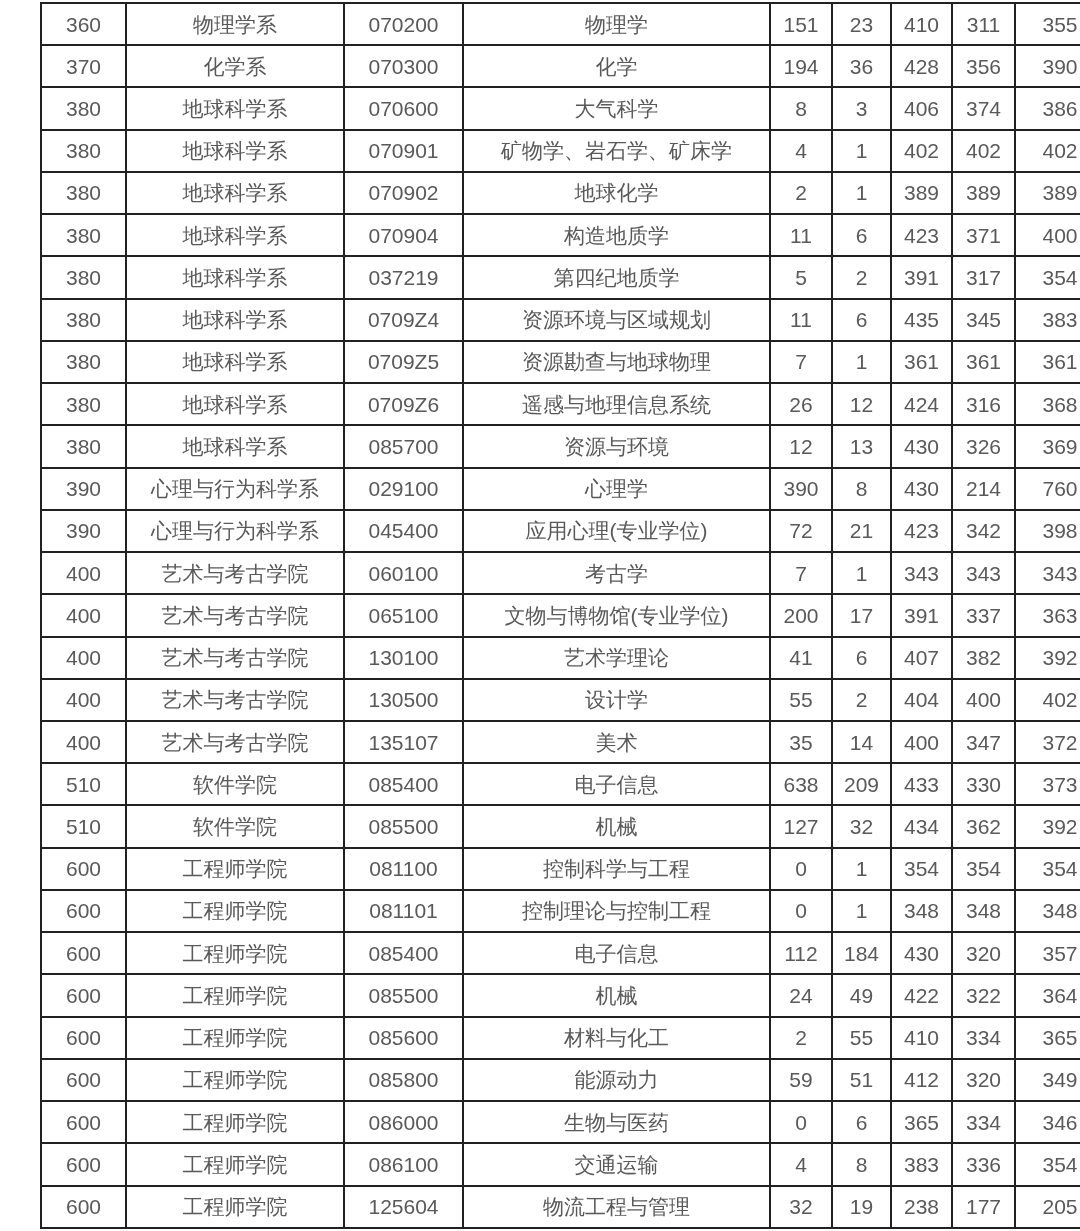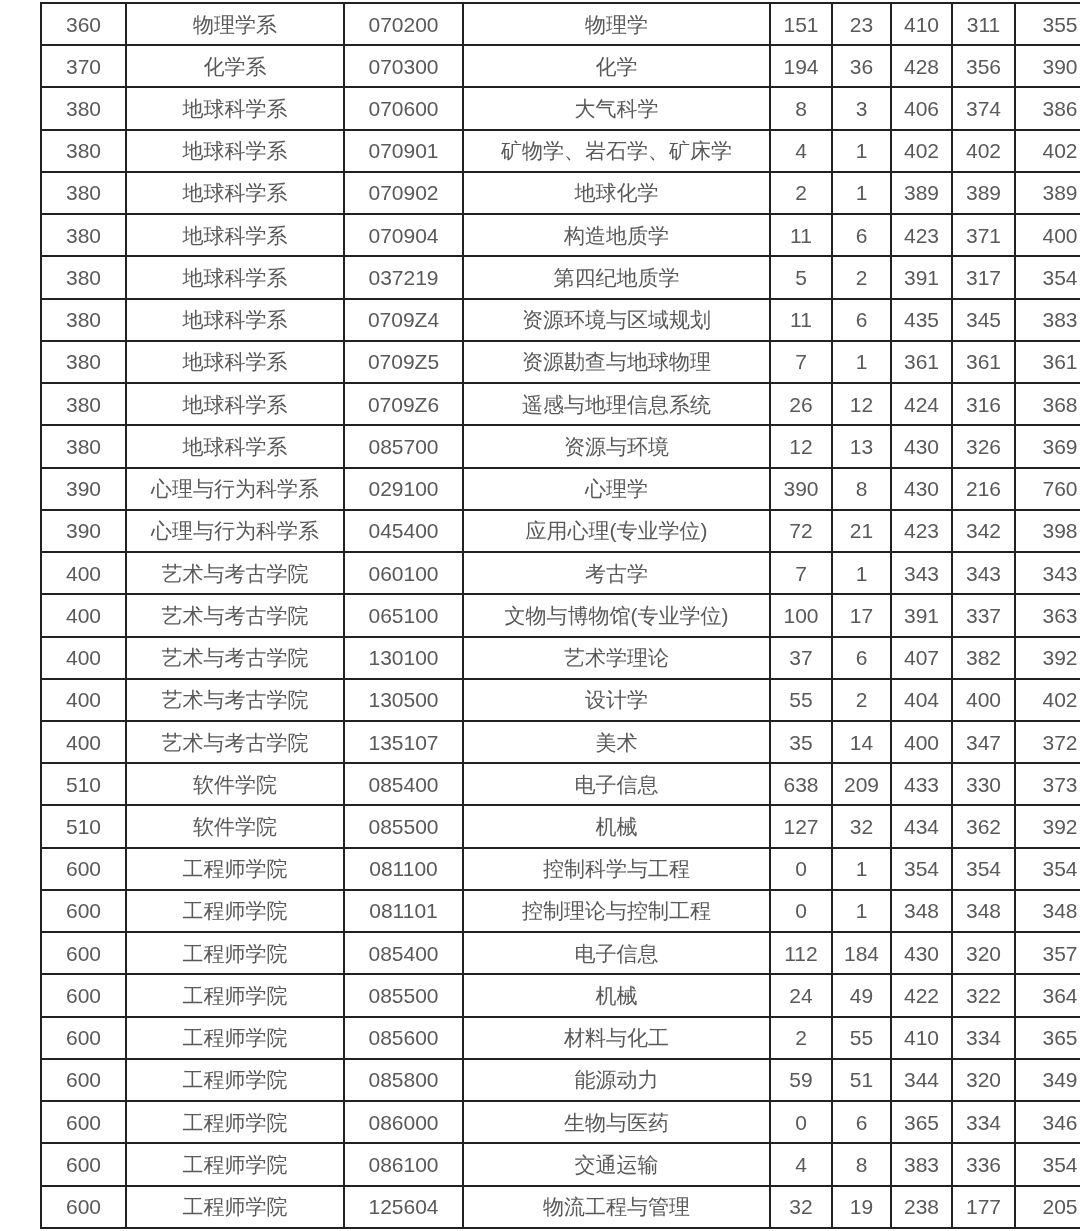--- a/index.html
+++ b/index.html
@@ -175,21 +175,21 @@
     <td>369</td>
   </tr>
         <tr>
     <td>390</td>
     <td>心理与行为科学系</td>
     <td>029100</td>
     <td>心理学</td>
     <td>390</td>
     <td>8</td>
     <td>430</td>
-    <td>216</td>
+    <td>214</td>
     <td>760</td>
   </tr>
         <tr>
     <td>390</td>
     <td>心理与行为科学系</td>
     <td>045400</td>
     <td>应用心理(专业学位)</td>
     <td>72</td>
     <td>21</td>
     <td>423</td>
@@ -205,32 +205,32 @@
     <td>1</td>
     <td>343</td>
     <td>343</td>
     <td>343</td>
   </tr>
         <tr>
     <td>400</td>
     <td>艺术与考古学院</td>
     <td>065100</td>
     <td>文物与博物馆(专业学位)</td>
-    <td>100</td>
+    <td>200</td>
     <td>17</td>
     <td>391</td>
     <td>337</td>
     <td>363</td>
   </tr>
         <tr>
     <td>400</td>
     <td>艺术与考古学院</td>
     <td>130100</td>
     <td>艺术学理论</td>
-    <td>37</td>
+    <td>41</td>
     <td>6</td>
     <td>407</td>
     <td>382</td>
     <td>392</td>
   </tr>
         <tr>
     <td>400</td>
     <td>艺术与考古学院</td>
     <td>130500</td>
     <td>设计学</td>
@@ -328,21 +328,21 @@
     <td>334</td>
     <td>365</td>
   </tr>
         <tr>
     <td>600</td>
     <td>工程师学院</td>
     <td>085800</td>
     <td>能源动力</td>
     <td>59</td>
     <td>51</td>
-    <td>344</td>
+    <td>412</td>
     <td>320</td>
     <td>349</td>
   </tr>
         <tr>
     <td>600</td>
     <td>工程师学院</td>
     <td>086000</td>
     <td>生物与医药</td>
     <td>0</td>
     <td>6</td>

